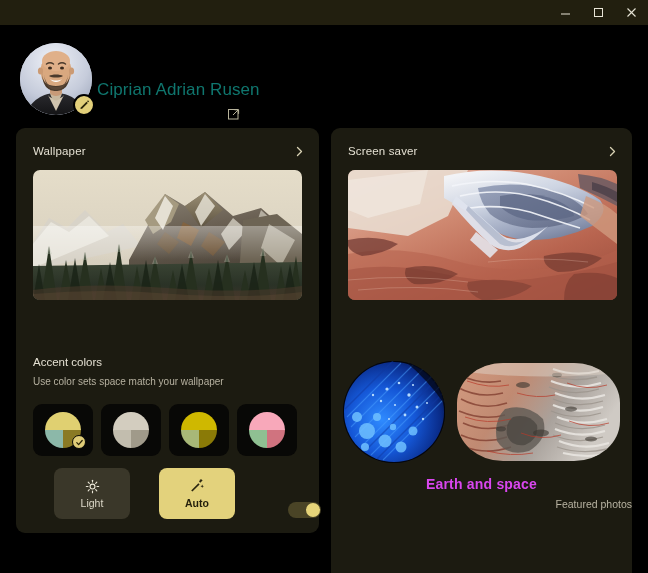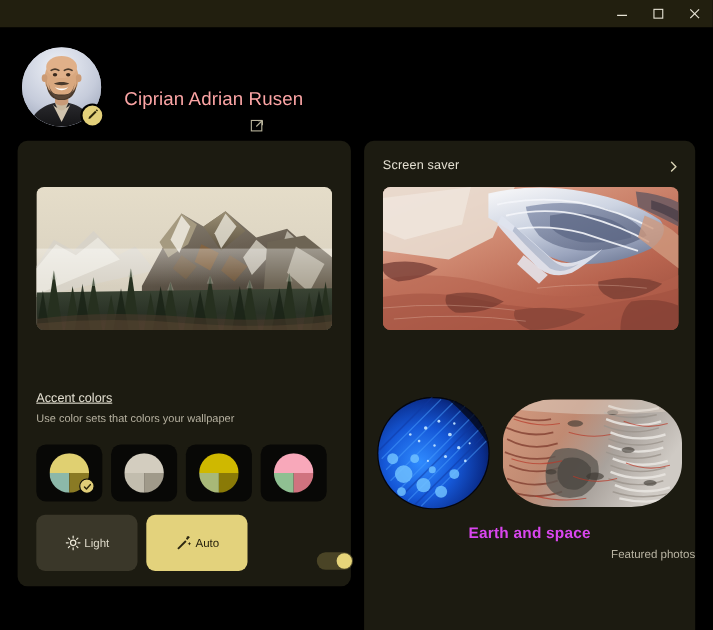--- a/index.html
+++ b/index.html
@@ -41,22 +41,22 @@
   }
   .avatar svg { display: block; }
   .avatar-edit {
     position: absolute; right: -3px; bottom: -1px;
     width: 22px; height: 22px; border-radius: 50%;
     background: #e3d07a;
     display: flex; align-items: center; justify-content: center;
     border: 2px solid #000;
   }
   .account-name {
-    position: absolute; left: 113px; top: 55px;
-    font-size: 17px; color: #fca5a5; letter-spacing: .1px;
+    position: absolute; left: 97px; top: 55px;
+    font-size: 17px; color: #0f766e; letter-spacing: .1px;
     white-space: nowrap;
   }
   .account-link {
     position: absolute; left: 227px; top: 82px;
     width: 14px; height: 14px;
     color: #b9b49c;
   }
 
   
   .card {
@@ -82,21 +82,21 @@
   
   .preview {
     position: absolute; border-radius: 7px; overflow: hidden;
   }
   #wallpaper-preview  { left: 17px; top: 42px;  width: 269px; height: 130px; }
   #screensaver-preview{ left: 17px; top: 42px;  width: 269px; height: 130px; }
 
   
   .accent-title {
     position: absolute; left: 17px; top: 228px;
-    font-size: 11.5px; color: #e4e0d2; text-decoration: underline;
+    font-size: 11.5px; color: #e4e0d2;
   }
   .accent-sub {
     position: absolute; left: 17px; top: 248px;
     font-size: 10px; color: #b6b1a0;
   }
   .toggle {
     position: absolute; left: 272px; top: 374px;
     width: 33px; height: 16px; border-radius: 8px;
     background: #4a4426;
   }
@@ -129,30 +129,30 @@
     background: #e0cd78;
     display: flex; align-items: center; justify-content: center;
     border: 1.5px solid #080806;
   }
 
   .theme-row {
     position: absolute; left: 17px; top: 340px;
     display: flex; gap: 8px;
   }
   .theme-btn {
-    width: 92px; height: 51px; border-radius: 8px;
+    width: 76px; height: 51px; border-radius: 8px;
     background: #3a3729;
-    display: flex; flex-direction: row;
-    align-items: center; justify-content: center; gap: 3px;
+    display: flex; flex-direction: column;
+    align-items: center; justify-content: center; gap: 3px; margin-left: 21px;
   }
   .theme-btn.active { background: #e3d27c; }
   .theme-btn .ticon { color: #ece8d8; display: flex; }
   .theme-btn.active .ticon { color: #2b2610; }
   .theme-btn .tlabel { font-size: 10.5px; color: #ddd9c9; }
-  .theme-btn.active .tlabel { color: #241f0b; }
+  .theme-btn.active .tlabel { color: #241f0b; font-weight: bold; }
 
   
   .ss-thumbs {
     position: absolute; left: 0; top: 228px;
     width: 100%; height: 112px;
     display: flex; align-items: center; justify-content: center; gap: 12px;
   }
   .ss-thumb-a {
     width: 102px; height: 102px; border-radius: 50%;
     overflow: hidden; background: #05060e;
@@ -255,20 +255,28 @@
     <svg width="14" height="14" viewBox="0 0 14 14">
       <rect x="1.5" y="2.5" width="9.5" height="9.5" fill="none" stroke="currentColor" stroke-width="1"></rect>
       <path d="M6 8 L11 3" stroke="currentColor" stroke-width="1"></path>
       <path d="M7.6 2.8 L11.6 2.8 L11.6 6.8" fill="none" stroke="currentColor" stroke-width="1"></path>
     </svg>
   </div>
 </div>
 
 <div class="card" id="wallpaper-card">
 
+  <div class="card-head">
+    <div class="card-title">Wallpaper</div>
+    <div class="chev">
+      <svg width="11" height="11" viewBox="0 0 11 11">
+          <path d="M3.5 1.5 L7.5 5.5 L3.5 9.5" fill="none" stroke="currentColor" stroke-width="1.3" stroke-linecap="round" stroke-linejoin="round"></path>
+        </svg>
+    </div>
+  </div>
 
   <div class="preview" id="wallpaper-preview">
     <svg width="269" height="130" viewBox="0 0 269 130" preserveAspectRatio="none">
       <defs>
         <linearGradient id="sky" x1="0" y1="0" x2="0" y2="1">
           <stop offset="0%" stop-color="#e5ddc9"></stop>
           <stop offset="55%" stop-color="#dbd3c1"></stop>
           <stop offset="100%" stop-color="#cfc9bb"></stop>
         </linearGradient>
         <linearGradient id="rock" x1="0" y1="0" x2="0.3" y2="1">
@@ -353,21 +361,21 @@
         <path d="M191 92 L194 84 L197 92 Z"></path>
         <path d="M227 86 L230 78 L233 86 Z"></path>
       </g>
 
       <path d="M0 120 Q60 112 134 118 Q210 124 269 116 L269 130 L0 130 Z" fill="#4a3b2c" opacity="0.55"></path>
       <path d="M0 124 Q70 118 140 124 Q215 129 269 122 L269 130 L0 130 Z" fill="#5b4634" opacity="0.45"></path>
     </svg>
   </div>
 
   <div class="accent-title">Accent colors</div>
-  <div class="accent-sub">Use color sets that colors your wallpaper</div>
+  <div class="accent-sub">Use color sets space match your wallpaper</div>
 
   <div class="toggle">
     <div class="toggle-knob"></div>
   </div>
 
   <div class="swatch-row">
 
     <div class="swatch">
       <div class="pie">
         <div class="top" style="background:#e0d071"></div>

